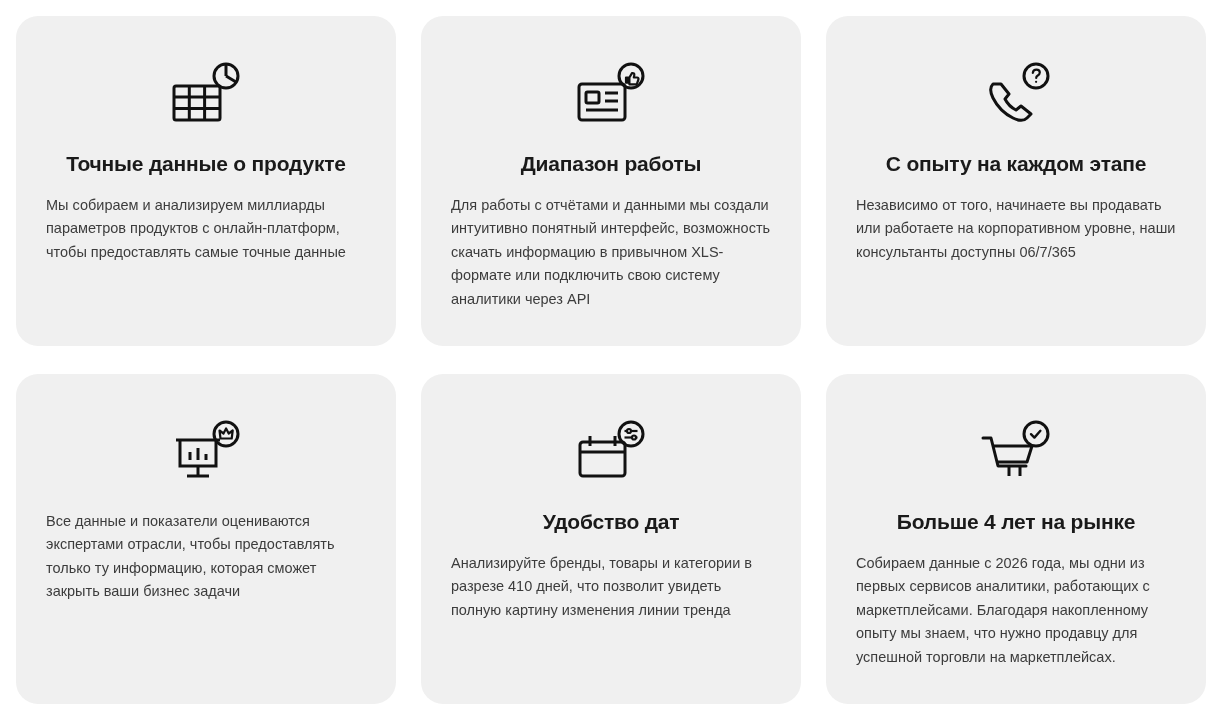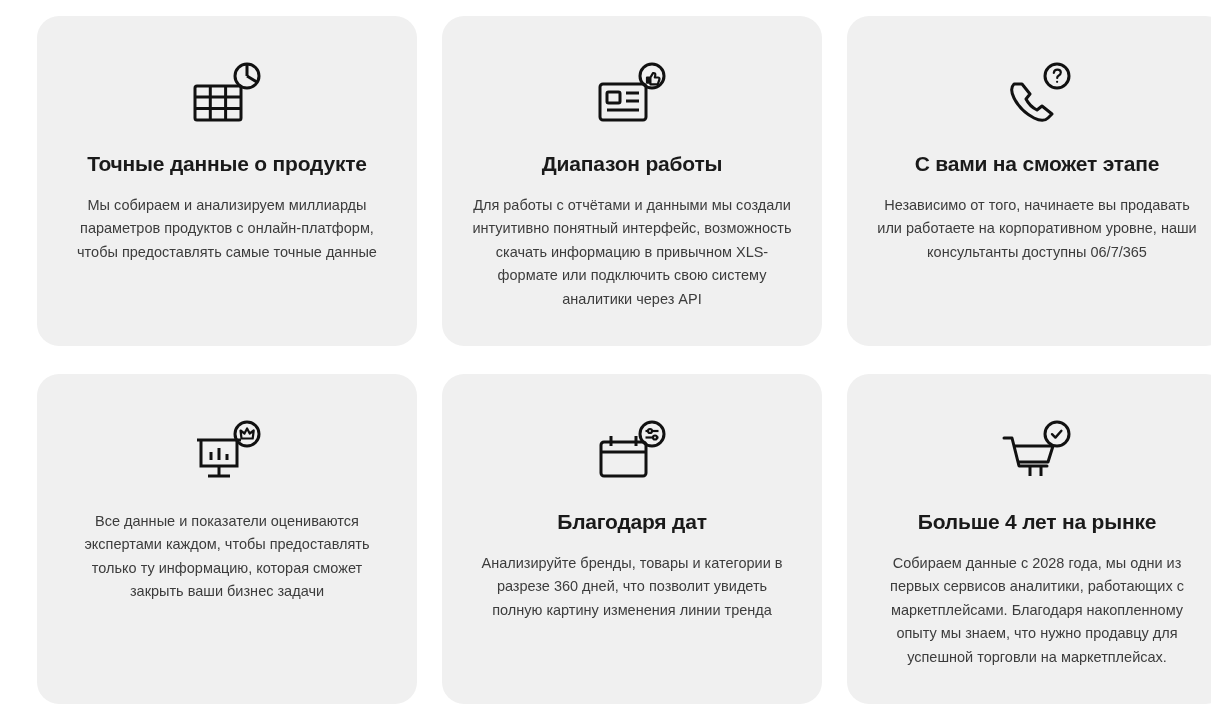--- a/index.html
+++ b/index.html
@@ -15,21 +15,20 @@
     overflow: hidden;
   }
   .grid {
     display: grid;
     grid-template-columns: repeat(3, 380px);
     grid-template-rows: 330px 330px;
     column-gap: 25px;
     row-gap: 28px;
     padding: 16px 16px 0 16px;
     box-sizing: border-box;
-    margin-left: 21px;
   }
   .card {
     background: #f0f0f0;
     border-radius: 22px;
     box-sizing: border-box;
     padding: 40px 30px 28px 30px;
     display: flex;
     flex-direction: column;
     align-items: center;
   }
@@ -48,21 +47,20 @@
     font-weight: bold;
     color: #1a1a1a;
     text-align: center;
     margin: 0 0 18px 0;
     letter-spacing: -0.2px;
   }
   .card-text {
     font-size: 14.5px;
     line-height: 1.62;
     color: #3c3c3c;
-    text-align: center;
     margin: 0;
     max-width: 330px;
   }
 </style>
 </head>
 <body>
 
 <div class="grid">
 
   <div class="card">
@@ -100,67 +98,67 @@
 
   <div class="card">
     <div class="icon-wrap">
       <svg width="72" height="72" viewBox="0 0 72 72" fill="none" stroke="#111111" stroke-width="3">
         <path d="M13 24c-3 3-3 8 0 14 4 8 12 16 20 20 6 3 11 3 14 0l4-4-10-8-5 4c-4-2-9-7-11-11l4-5-8-10z" stroke-linejoin="round"></path>
         <circle cx="56" cy="16" r="12"></circle>
         <path d="M52.8 12.8c.3-2 1.8-3.2 3.6-3.2 2 0 3.4 1.3 3.4 3 0 1.6-.9 2.4-2.3 3.2-1 .6-1.3 1.2-1.3 2.1" stroke-width="2.2" stroke-linecap="round"></path>
         <circle cx="56.1" cy="21.8" r="1.1" fill="#111111" stroke="none"></circle>
       </svg>
     </div>
-    <h3 class="card-title">С вами на сможет этапе</h3>
+    <h3 class="card-title">С опыту на каждом этапе</h3>
     <p class="card-text">Независимо от того, начинаете вы продавать или работаете на корпоративном уровне, наши консультанты доступны 06/7/365</p>
   </div>
 
   <div class="card">
     <div class="icon-wrap">
       <svg width="72" height="72" viewBox="0 0 72 72" fill="none" stroke="#111111" stroke-width="3">
         <line x1="6" y1="22" x2="50" y2="22"></line>
         <path d="M10 22v26h36V22"></path>
         <line x1="28" y1="48" x2="28" y2="58"></line>
         <line x1="17" y1="58" x2="39" y2="58"></line>
         <line x1="20" y1="42" x2="20" y2="34"></line>
         <line x1="28" y1="42" x2="28" y2="30"></line>
         <line x1="36" y1="42" x2="36" y2="36"></line>
         <circle cx="56" cy="16" r="12"></circle>
         <path d="M50.5 20.5l-1-8 4 3 2.6-5 2.6 5 4-3-1 8z" stroke-width="2.2" stroke-linejoin="round"></path>
       </svg>
     </div>
-    <p class="card-text">Все данные и показатели оцениваются экспертами каждом, чтобы предоставлять только ту информацию, которая сможет закрыть ваши бизнес задачи</p>
+    <p class="card-text">Все данные и показатели оцениваются экспертами отрасли, чтобы предоставлять только ту информацию, которая сможет закрыть ваши бизнес задачи</p>
   </div>
 
   <div class="card">
     <div class="icon-wrap">
       <svg width="72" height="72" viewBox="0 0 72 72" fill="none" stroke="#111111" stroke-width="3">
         <rect x="5" y="24" width="45" height="34" rx="3"></rect>
         <line x1="5" y1="34" x2="50" y2="34"></line>
         <line x1="15" y1="18" x2="15" y2="28"></line>
         <line x1="40" y1="18" x2="40" y2="28"></line>
         <circle cx="56" cy="16" r="12"></circle>
         <line x1="49.5" y1="13" x2="62.5" y2="13" stroke-width="2.2"></line>
         <line x1="49.5" y1="19.5" x2="62.5" y2="19.5" stroke-width="2.2"></line>
         <circle cx="54" cy="13" r="2" stroke-width="2.2" fill="#f0f0f0"></circle>
         <circle cx="59" cy="19.5" r="2" stroke-width="2.2" fill="#f0f0f0"></circle>
       </svg>
     </div>
-    <h3 class="card-title">Благодаря дат</h3>
-    <p class="card-text">Анализируйте бренды, товары и категории в разрезе 360 дней, что позволит увидеть полную картину изменения линии тренда</p>
+    <h3 class="card-title">Удобство дат</h3>
+    <p class="card-text">Анализируйте бренды, товары и категории в разрезе 410 дней, что позволит увидеть полную картину изменения линии тренда</p>
   </div>
 
   <div class="card">
     <div class="icon-wrap">
       <svg width="72" height="72" viewBox="0 0 72 72" fill="none" stroke="#111111" stroke-width="3">
         <path d="M3 20h8l7 28h28" stroke-linecap="round" stroke-linejoin="round"></path>
         <path d="M14 28h38l-5 16H18" stroke-linejoin="round"></path>
         <line x1="29" y1="48" x2="29" y2="58"></line>
         <line x1="40" y1="48" x2="40" y2="58"></line>
         <circle cx="56" cy="16" r="12"></circle>
         <path d="M51 16.2l3.4 3.4 6-6.8" stroke-width="2.4" stroke-linecap="round" stroke-linejoin="round"></path>
       </svg>
     </div>
     <h3 class="card-title">Больше 4 лет на рынке</h3>
-    <p class="card-text">Собираем данные с 2028 года, мы одни из первых сервисов аналитики, работающих с маркетплейсами. Благодаря накопленному опыту мы знаем, что нужно продавцу для успешной торговли на маркетплейсах.</p>
+    <p class="card-text">Собираем данные с 2026 года, мы одни из первых сервисов аналитики, работающих с маркетплейсами. Благодаря накопленному опыту мы знаем, что нужно продавцу для успешной торговли на маркетплейсах.</p>
   </div>
 
 </div>
 
 </body></html>

